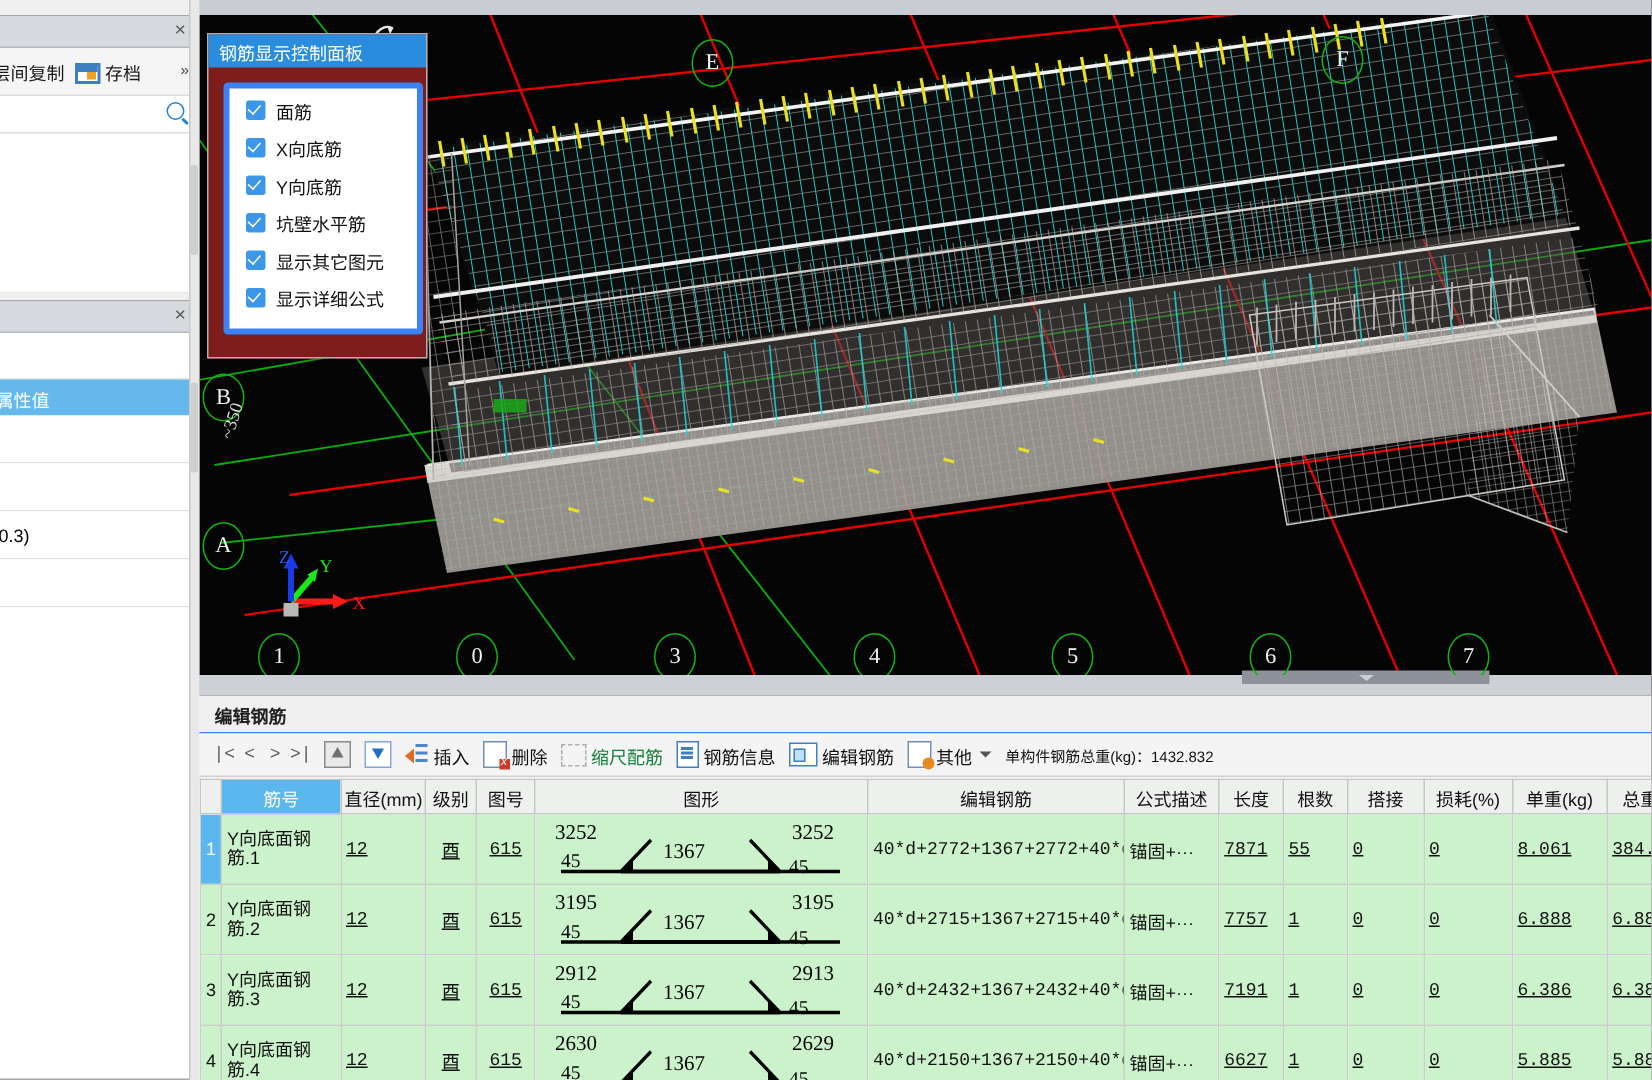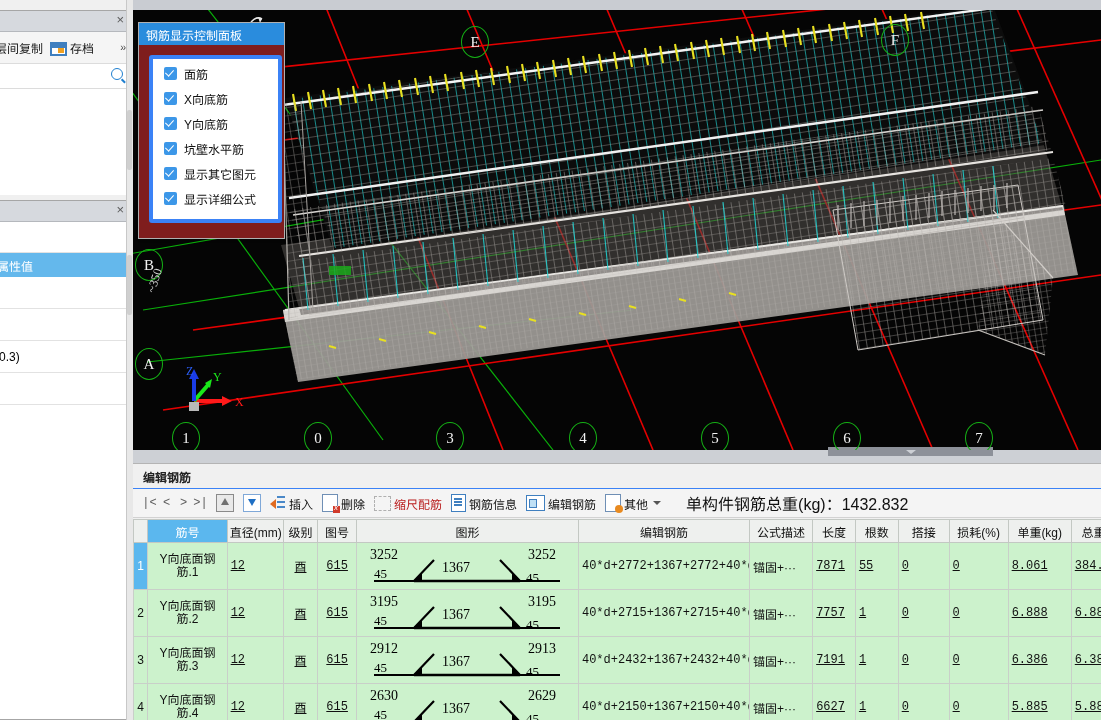--- a/index.html
+++ b/index.html
@@ -77,51 +77,51 @@
   
   #bottom{position:absolute;left:133px;top:463px;width:968px;height:257px;background:#f0f0f0;border-top:1px solid #b4b4b4;}
   #bp-title{height:25px;display:flex;align-items:center;padding-left:10px;box-sizing:border-box;
             font-size:12px;font-weight:bold;color:#222;background:#f0f0f0;border-bottom:1px solid #3b82f6;}
 
   #bp-toolbar{height:29px;display:flex;align-items:center;padding-left:8px;box-sizing:border-box;
               background:#f4f4f4;border-bottom:1px solid #d2d2d2;gap:0;}
   .nav-btn{width:17px;text-align:center;font-size:12px;color:#5d5d5d;cursor:pointer;font-family:"Liberation Mono",monospace;}
   .tb-sep{width:7px;}
   .ic-btn{display:flex;align-items:center;gap:3px;margin-right:9px;cursor:pointer;white-space:nowrap;font-size:12px;color:#111;}
-  .ic-btn.disabled{color:#b91c1c;}
+  .ic-btn.disabled{color:#15803d;}
   .sq-icon{width:16px;height:16px;border:1px solid #8a8a8a;background:#e9e9e9;position:relative;display:inline-block;}
   .arrow-up:after{content:"";position:absolute;left:4px;top:3px;border-left:4px solid transparent;border-right:4px solid transparent;border-bottom:7px solid #707070;}
   .arrow-dn{background:#fff;border-color:#7fa8d8;}
   .arrow-dn:after{content:"";position:absolute;left:4px;top:4px;border-left:4px solid transparent;border-right:4px solid transparent;border-top:7px solid #1f6fc4;}
   .ins-icon{width:16px;height:14px;position:relative;}
   .ins-icon:before{content:"";position:absolute;left:7px;top:0;width:8px;height:2px;background:#4a88c8;box-shadow:0 5px 0 #4a88c8,0 10px 0 #4a88c8;}
   .ins-icon:after{content:"";position:absolute;left:0;top:3px;border-top:5px solid transparent;border-bottom:5px solid transparent;border-right:6px solid #e06a20;}
   .doc-icon{width:14px;height:16px;border:1px solid #6f8fb5;background:#fff;position:relative;}
   .doc-icon i{position:absolute;right:-3px;bottom:-2px;width:7px;height:7px;background:#d03a2a;display:block;}
   .doc-icon i:after{content:"x";position:absolute;left:1px;top:-3px;color:#fff;font-size:8px;line-height:9px;}
   .ruler-icon{width:15px;height:13px;border:1px dashed #b0b0b0;}
   .info-icon{width:13px;height:16px;border:1px solid #3f7fbf;background:#fff;position:relative;}
   .info-icon:after{content:"";position:absolute;left:2px;top:3px;width:8px;height:1.5px;background:#3f7fbf;box-shadow:0 3px 0 #3f7fbf,0 6px 0 #3f7fbf;}
   .lib-icon{width:17px;height:14px;border:1px solid #3f7fbf;background:#fff;position:relative;}
   .lib-icon:after{content:"";position:absolute;left:2px;top:3px;width:6px;height:7px;border:1px solid #3f7fbf;background:#bfe0f5;}
   .oth-icon{width:14px;height:16px;border:1px solid #6f8fb5;background:#fff;position:relative;}
   .oth-icon i{position:absolute;right:-3px;bottom:-2px;width:8px;height:8px;background:#e88a20;border-radius:50%;display:block;}
   .caret-dn{width:0;height:0;border-left:4px solid transparent;border-right:4px solid transparent;border-top:4px solid #555;margin-left:2px;}
-  #total-weight{font-size:16px;color:#111;margin-left:16px;white-space:nowrap;}
+  #total-weight{font-size:10px;color:#111;margin-left:0;white-space:nowrap;}
 
   
   #grid-wrap{position:absolute;left:0;top:55px;width:968px;height:255px;overflow:hidden;background:#fff;}
   table.grid{border-collapse:collapse;table-layout:fixed;width:1000px;}
   table.grid th{background:#eef0ee;border:1px solid #c3c8c3;font-size:12px;font-weight:normal;color:#111;height:22px;padding:0 2px;white-space:nowrap;}
   table.grid th.sel{background:#5bb7ee;color:#fff;}
   table.grid th.rowhdr{background:#eef0ee;width:14px;}
   table.grid td{border:1px solid #c9cfc9;background:#ccf2cc;font-size:12px;color:#111;height:46px;padding:0 3px;vertical-align:middle;overflow:hidden;}
   td.rownum{background:#eef0ee;text-align:center;color:#333;font-size:11px;width:14px;padding:0;}
   td.rownum.active{background:#5bb7ee;color:#fff;}
-  td.name{font-size:11.5px;line-height:13px;text-align:center;}
+  td.name{font-size:11.5px;line-height:13px;}
   td.formula{font-family:"Liberation Mono",monospace;font-size:11px;white-space:nowrap;}
   td.num{font-family:"Liberation Mono",monospace;font-size:11.5px;text-decoration:underline;}
   td.shape{padding:0;}
   td.center{text-align:center;}
   .shape-svg{display:block;margin:0 auto;}
 </style>
 </head>
 <body>
 
 <div id="left-dock">

